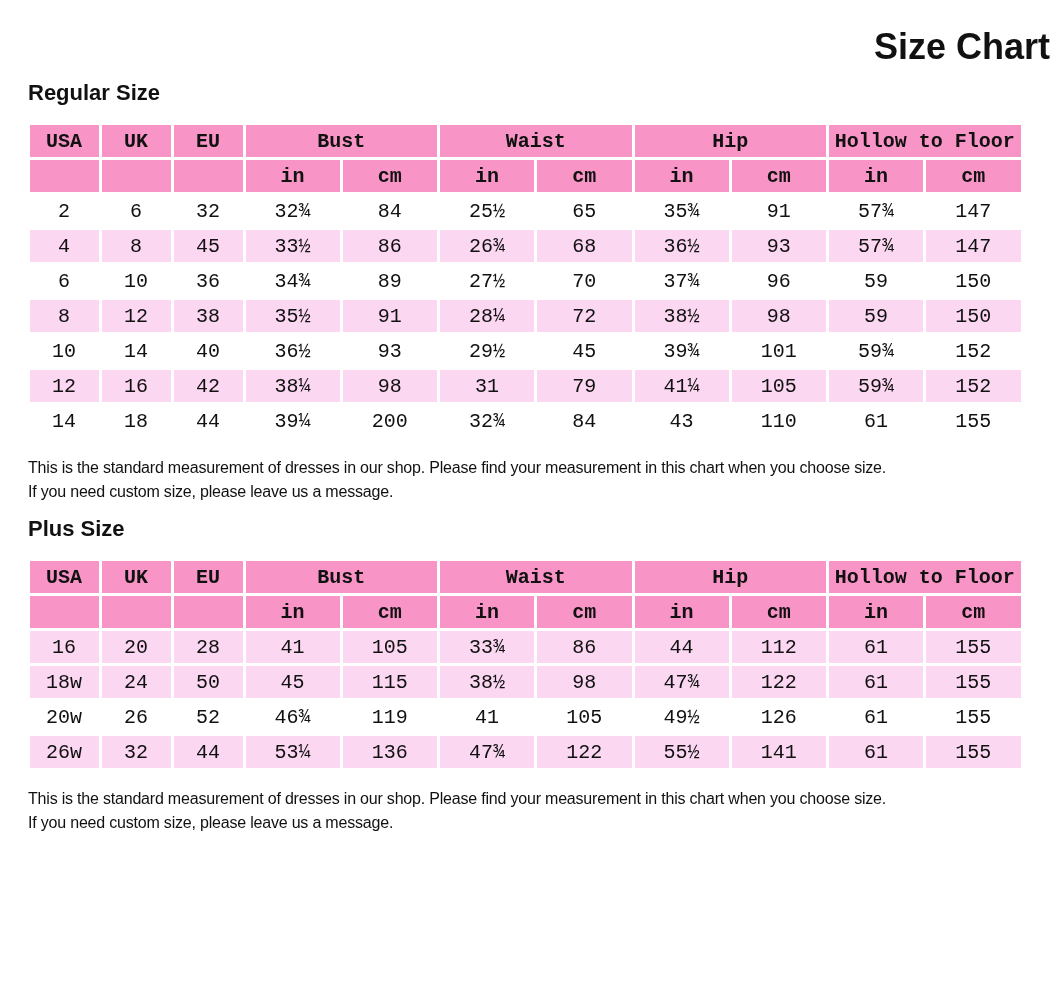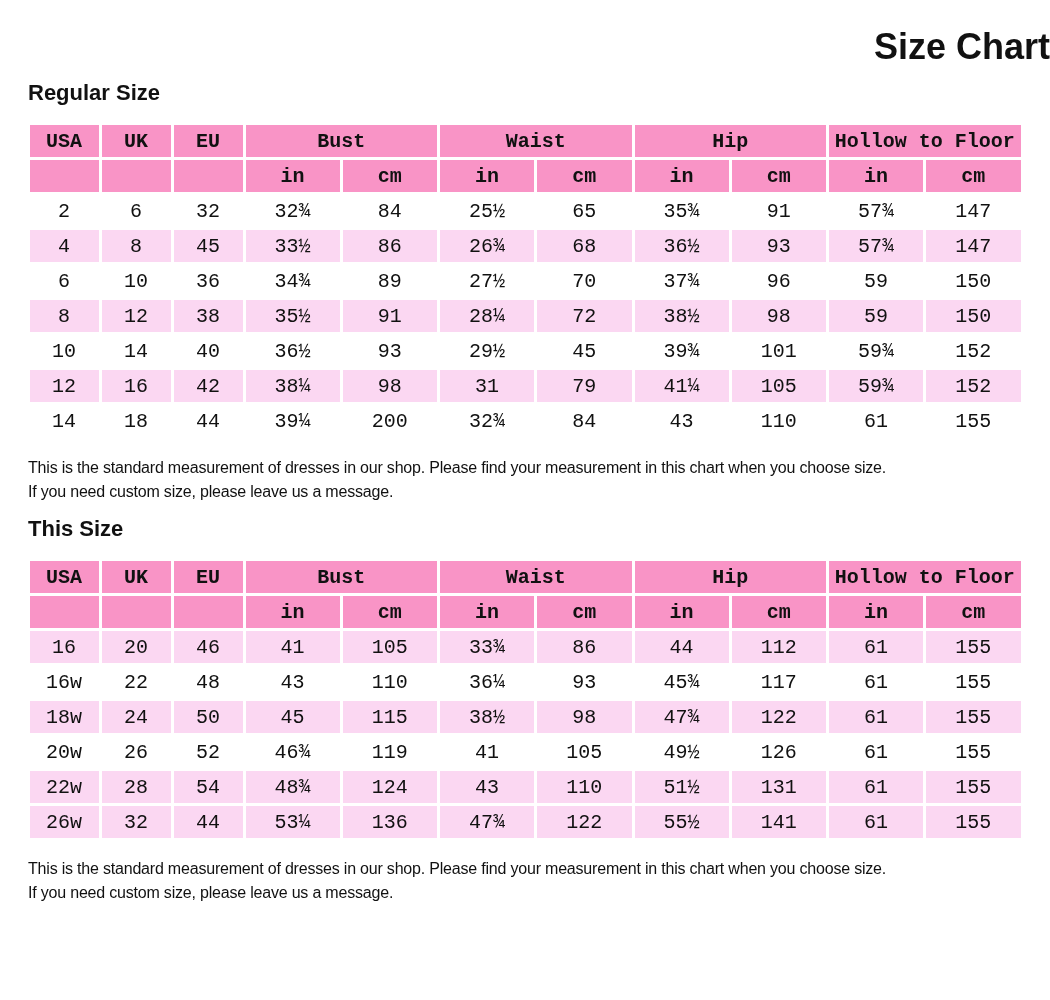--- a/index.html
+++ b/index.html
@@ -204,21 +204,21 @@
           </tr>
         </tbody>
     </table>
     <p class="note">
       <span>This is the standard measurement of dresses in our shop. Please find your measurement in this chart when you choose size.</span><br>
       <span>If you need custom size, please leave us a message.</span>
     </p>
   </section>
 
   <section>
-    <h2 class="section-heading">This Size</h2>
+    <h2 class="section-heading">Plus Size</h2>
     <table class="size-table">
       <colgroup>
         <col class="size-col">
           <col class="size-col">
           <col class="size-col">
         <col>
           <col>
           <col>
           <col>
           <col>
@@ -247,40 +247,27 @@
           <th>in</th>
           <th>cm</th>
           <th>in</th>
           <th>cm</th>
         </tr>
       </thead>
       <tbody id="plus-tbody">
           <tr class="shaded">
             <td>16</td>
             <td>20</td>
-            <td>46</td>
+            <td>28</td>
             <td>41</td>
             <td>105</td>
             <td>33¾</td>
             <td>86</td>
             <td>44</td>
             <td>112</td>
-            <td>61</td>
-            <td>155</td>
-          </tr>
-          <tr>
-            <td>16w</td>
-            <td>22</td>
-            <td>48</td>
-            <td>43</td>
-            <td>110</td>
-            <td>36¼</td>
-            <td>93</td>
-            <td>45¾</td>
-            <td>117</td>
             <td>61</td>
             <td>155</td>
           </tr>
           <tr class="shaded">
             <td>18w</td>
             <td>24</td>
             <td>50</td>
             <td>45</td>
             <td>115</td>
             <td>38½</td>
@@ -297,33 +284,20 @@
             <td>46¾</td>
             <td>119</td>
             <td>41</td>
             <td>105</td>
             <td>49½</td>
             <td>126</td>
             <td>61</td>
             <td>155</td>
           </tr>
           <tr class="shaded">
-            <td>22w</td>
-            <td>28</td>
-            <td>54</td>
-            <td>48¾</td>
-            <td>124</td>
-            <td>43</td>
-            <td>110</td>
-            <td>51½</td>
-            <td>131</td>
-            <td>61</td>
-            <td>155</td>
-          </tr>
-          <tr class="shaded">
             <td>26w</td>
             <td>32</td>
             <td>44</td>
             <td>53¼</td>
             <td>136</td>
             <td>47¾</td>
             <td>122</td>
             <td>55½</td>
             <td>141</td>
             <td>61</td>

